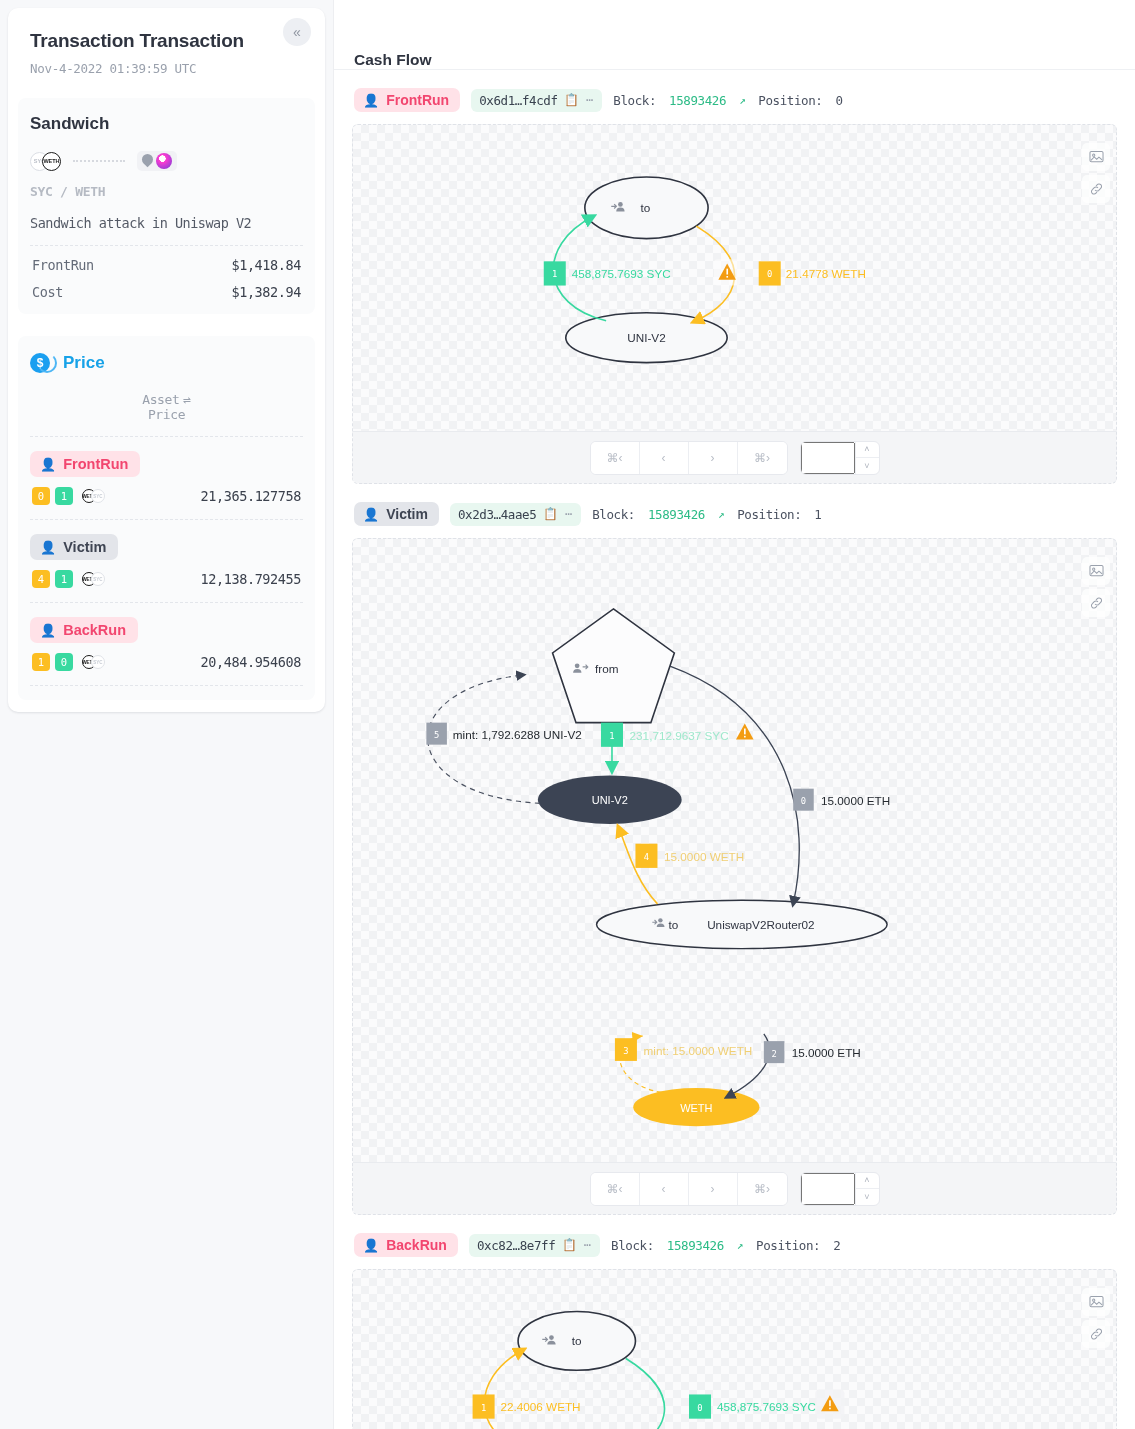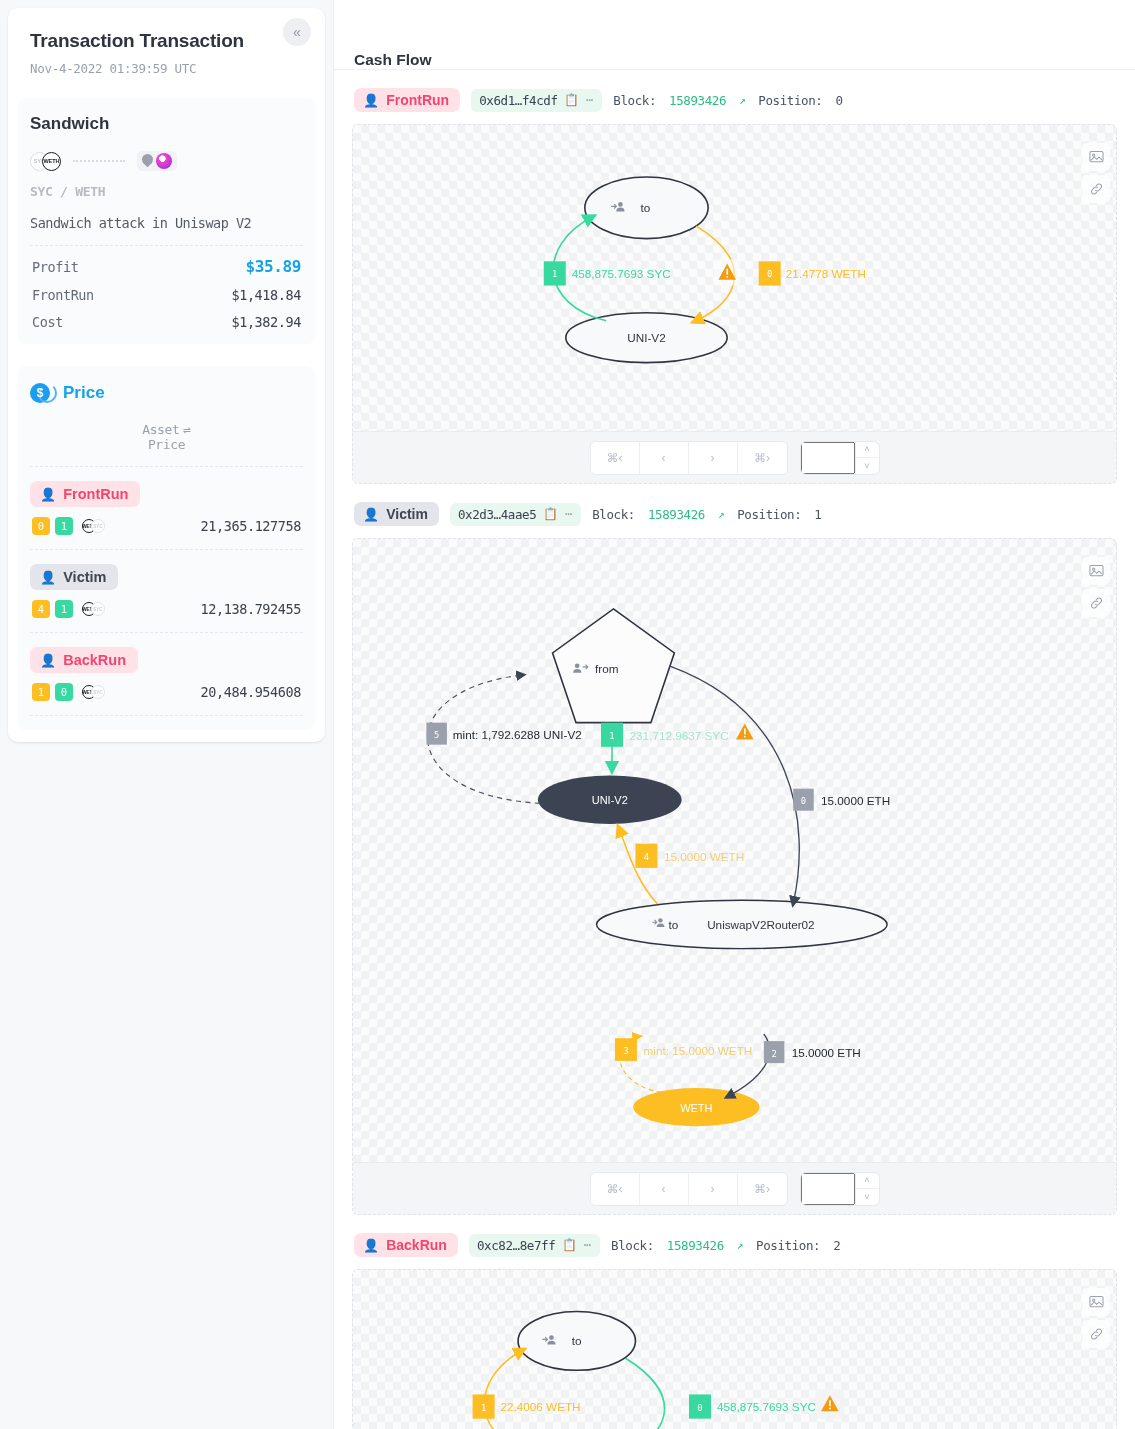--- a/index.html
+++ b/index.html
@@ -281,24 +281,20 @@
             <span class="pin"></span>
             <span class="uni-logo"></span>
           </div>
         </div>
 
         <div class="pair-label">SYC / WETH</div>
         <div class="desc-text">Sandwich attack in Uniswap V2</div>
         <hr class="hr-dash">
 
         <div class="kv-row">
-          <span class="kv-key">Profit</span>
-          <span class="kv-val profit">$35.89</span>
-        </div>
-        <div class="kv-row">
           <span class="kv-key">FrontRun</span>
           <span class="kv-val">$1,418.84</span>
         </div>
         <div class="kv-row">
           <span class="kv-key">Cost</span>
           <span class="kv-val">$1,382.94</span>
         </div>
       </div>
 
       <div class="block">

